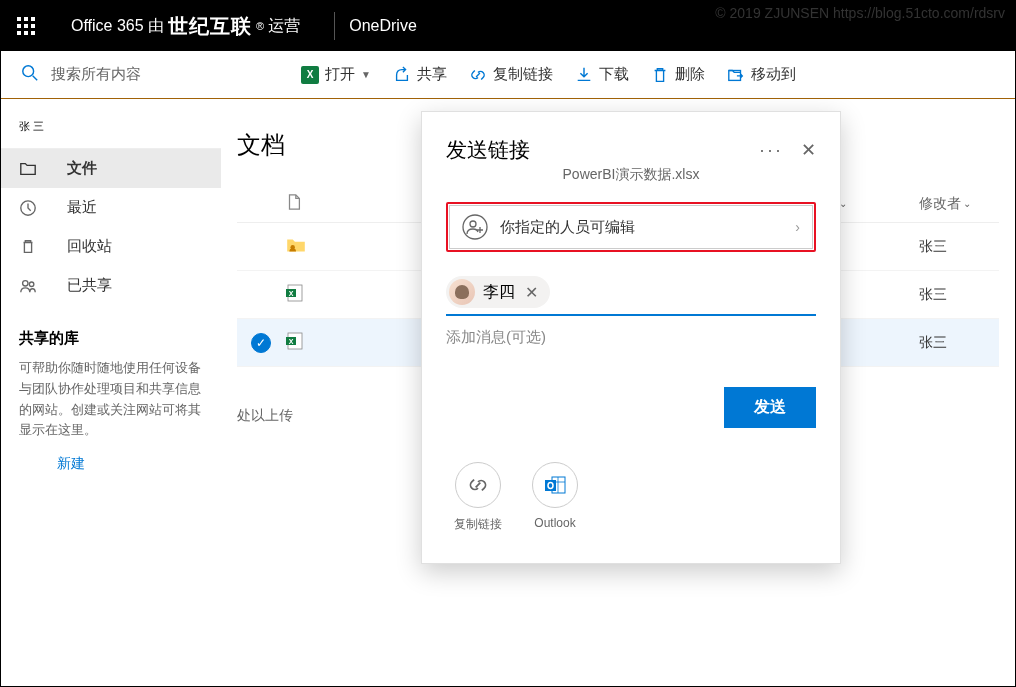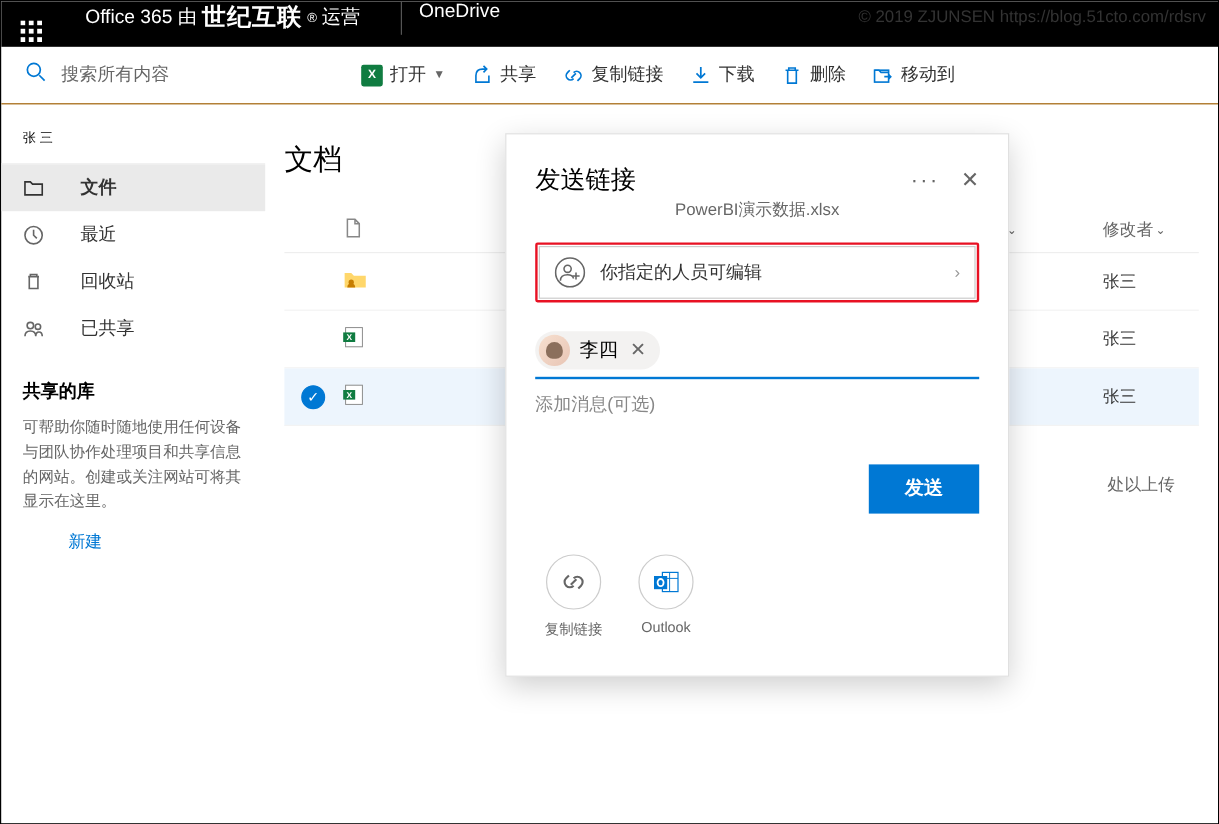--- a/index.html
+++ b/index.html
@@ -1,18 +1,18 @@
 <!DOCTYPE html>
 <html><head>
 <meta charset="utf-8">
 <style>
 *{box-sizing:border-box;margin:0;padding:0;font-family:"Segoe UI","Microsoft YaHei",sans-serif}
 body{width:1016px;height:687px;overflow:hidden;background:#fff;position:relative;border:1px solid #000}
 .watermark{position:absolute;top:4px;right:10px;font-size:14px;color:#333;z-index:100}
-.topbar{height:38px;background:#000;color:#fff;display:flex;align-items:flex-start;padding:0 0 0 0}
+.topbar{height:50px;background:#000;color:#fff;display:flex;align-items:center;padding:0 0 0 0}
 .waffle{width:50px;height:50px;display:flex;align-items:center;justify-content:center;cursor:pointer}
 .waffle svg{fill:#fff}
 .brand{font-size:16px;padding:0 20px;display:flex;align-items:center;gap:4px}
 .brand-bold{font-weight:bold;font-size:20px;letter-spacing:1px}
 .brand-sub{font-size:11px;vertical-align:super}
 .pipe{width:1px;height:28px;background:#555;margin:0 14px}
 .app{font-size:16px}
 .cmdbar{height:48px;border-bottom:1px solid #a16207;display:flex;align-items:center;padding:0 8px;gap:2px}
 .search-wrap{display:flex;align-items:center;padding:0 12px;gap:12px;flex:0 0 280px;color:#333}
 .search-icon{color:#0078d4}
@@ -35,21 +35,21 @@
 .listhdr{display:flex;padding:8px 0;border-bottom:1px solid #eee;font-size:14px;color:#666}
 .col-chk{width:48px}
 .col-ico{width:36px}
 .col-name{flex:1}
 .col-meta{width:80px;text-align:left;display:flex;align-items:center;gap:2px}
 .chev-dn{font-size:10px}
 .row{display:flex;align-items:center;height:48px;font-size:14px;color:#333;border-bottom:1px solid #f3f3f3}
 .row.sel{background:#edf5fd}
 .chk{width:20px;height:20px;border-radius:50%;border:1px solid #0078d4;display:flex;align-items:center;justify-content:center;margin:0 14px}
 .chk.on{background:#0078d4;color:#fff;font-size:12px}
-.upload-hint{text-align:right;color:#666;font-size:14px;padding:40px 20px 0 0}
+.upload-hint{text-align:left;color:#666;font-size:14px;padding:40px 20px 0 0}
 .dialog{position:absolute;left:420px;top:110px;width:420px;background:#fff;box-shadow:0 8px 24px rgba(0,0,0,.2);border:1px solid #e0e0e0;padding:24px 24px 30px 24px;z-index:50}
 .dlg-hdr{display:flex;align-items:center;justify-content:space-between}
 .dlg-title{font-size:21px;font-weight:400}
 .dlg-acts{display:flex;gap:18px;align-items:center;font-size:18px;color:#666}
 .dlg-sub{font-size:14px;text-align:center;color:#666;margin-top:2px;margin-bottom:18px}
 .perm-row{border:2.5px solid #e81123;border-radius:2px;padding:1px;margin-bottom:24px}
 .perm-inner{border:1px solid #ccc;display:flex;align-items:center;gap:12px;padding:8px 12px;cursor:pointer}
 .perm-inner svg{width:26px;height:26px;stroke:#666;fill:none;stroke-width:1.3}
 .perm-txt{flex:1;font-size:15px;color:#333}
 .perm-chev{color:#999;font-size:14px}

